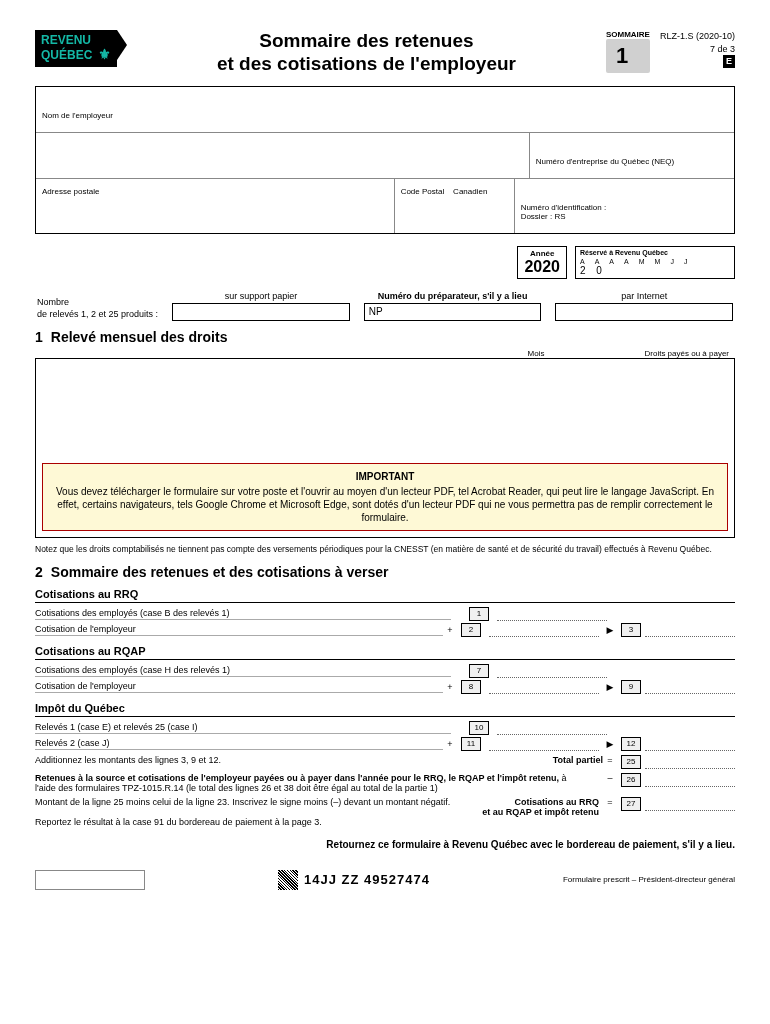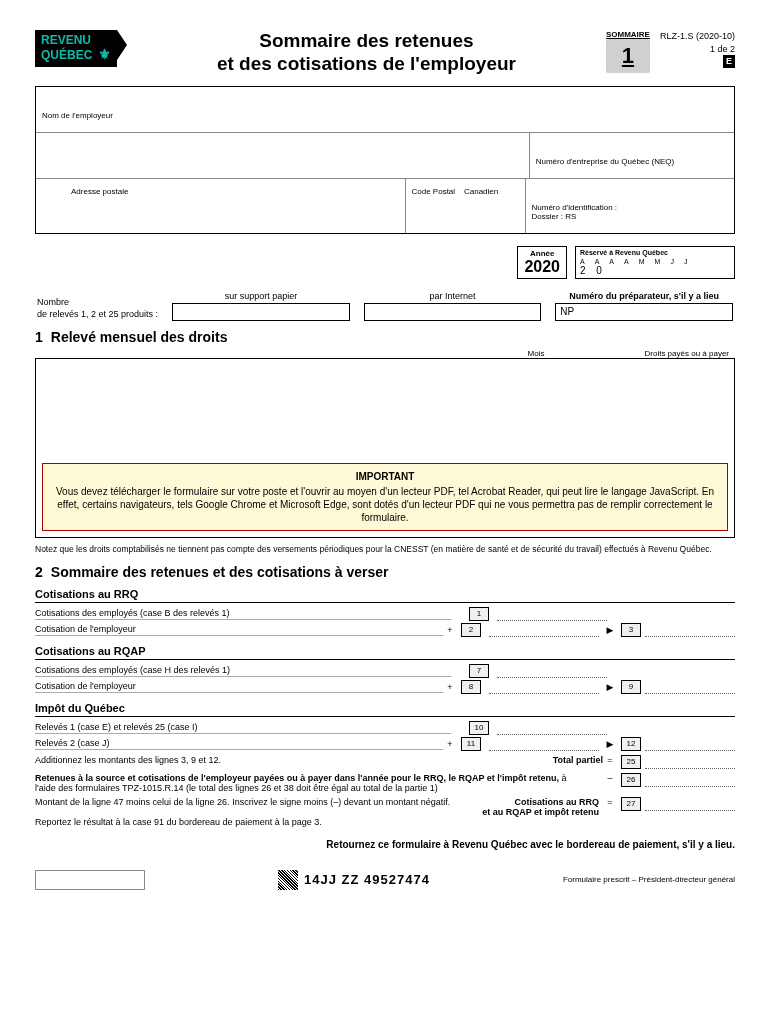--- a/index.html
+++ b/index.html
@@ -4,31 +4,31 @@
   <style>
     * { box-sizing: border-box; margin: 0; padding: 0; }
     body { font-family: Arial, sans-serif; background: #fff; width: 770px; font-size: 10px; color: #000; }
     .page { padding: 30px 35px; }
     .header { display: flex; align-items: flex-start; margin-bottom: 10px; }
     .logo { background: #000; color: #14b8a6; padding: 4px 6px; font-weight: bold; font-size: 12px; line-height: 1.1; position: relative; }
     .logo::after { content: ''; position: absolute; right: -10px; top: 0; width: 0; height: 0; border-top: 15px solid transparent; border-bottom: 15px solid transparent; border-left: 10px solid #000; }
     .logo-fleur { display: inline-block; margin-left: 6px; font-size: 14px; }
     .title-area { flex: 1; text-align: center; margin-left: 20px; }
     .title-area h1 { font-size: 19px; font-weight: bold; line-height: 1.2; }
-    .sommaire-box { text-align: center; margin: 0 10px; text-decoration: underline; }
+    .sommaire-box { text-align: left; margin: 0 10px; }
     .sommaire-box .small-label { font-size: 8px; font-weight: bold; }
     .sommaire-num { background: #d0d0d0; padding: 4px 10px; font-size: 22px; font-weight: bold; border-radius: 2px; }
     .form-ref { text-align: right; font-size: 9px; line-height: 1.4; }
     .form-ref .e-box { display: inline-block; background: #000; color: #fff; padding: 0 3px; font-weight: bold; }
     .outer-box { border: 1px solid #000; }
     .info-section { margin-bottom: 8px; }
     .info-row { display: flex; border-bottom: 1px solid #888; }
     .info-cell { padding: 8px 6px 12px 6px; font-size: 8px; border-right: 1px solid #888; }
     .info-cell:last-child { border-right: none; margin-top: 16px; }
-    .info-cell.wide { flex: 2; margin-left: 29px; }
+    .info-cell.wide { flex: 2; }
     .info-cell.narrow { width: 120px; }
     .year-row { display: flex; justify-content: flex-end; padding: 4px 0; }
     .year-cell { border: 1px solid #000; padding: 2px 6px; text-align: center; margin-right: 8px; }
     .year-label { font-size: 8px; font-weight: bold; }
     .year-val { font-size: 16px; font-weight: bold; }
     .reserved-cell { width: 160px; border: 1px solid #000; font-size: 7px; padding: 2px 4px; }
     .date-hints { display: flex; gap: 10px; font-size: 7px; margin-top: 2px; }
     .counts-row { display: flex; align-items: flex-end; gap: 14px; margin: 8px 0; padding: 0 2px; }
     .counts-label { font-size: 9px; line-height: 1.3; }
     .field-group { flex: 1; text-align: center; }
@@ -78,21 +78,21 @@
         <span>Sommaire des retenues</span><br>
         <span>et des cotisations de l'employeur</span>
       </h1>
     </div>
     <div class="sommaire-box">
       <div class="small-label">SOMMAIRE</div>
       <div class="sommaire-num">1</div>
     </div>
     <div class="form-ref">
       <div>RLZ-1.S (2020-10)</div>
-      <div><span>1 de 2</span></div>
+      <div><span>7 de 3</span></div>
       <div><span class="e-box">E</span></div>
     </div>
   </div>
 
   <div class="info-section outer-box">
     <div class="info-row">
       <div class="info-cell" style="flex:3; border-right:none;">
         <span>Nom de l'employeur</span>
       </div>
     </div>
@@ -141,26 +141,26 @@
   <div class="counts-row">
     <div class="counts-label">
       <span>Nombre</span><br>
       <span>de relevés 1, 2 et 25 produits :</span>
     </div>
     <div class="field-group">
       <div class="field-caption">sur support papier</div>
       <div class="field-box"></div>
     </div>
     <div class="field-group">
+      <div class="field-caption" style="font-weight:bold;">Numéro du préparateur, s'il y a lieu</div>
+      <div class="field-box" style="padding-left:4px; font-size:10px; line-height:16px; text-align:left;"><span>NP</span></div>
+    </div>
+    <div class="field-group">
       <div class="field-caption">par Internet</div>
       <div class="field-box"></div>
-    </div>
-    <div class="field-group">
-      <div class="field-caption" style="font-weight:bold;">Numéro du préparateur, s'il y a lieu</div>
-      <div class="field-box" style="padding-left:4px; font-size:10px; line-height:16px; text-align:left;"><span>NP</span></div>
     </div>
   </div>
 
   <div class="section-h">
     <span class="num">1</span><span>Relevé mensuel des droits</span>
   </div>
   <div class="right-labels">
     <span></span>
     <span style="margin-left:auto; margin-right:100px;">Mois</span>
     <span>Droits payés ou à payer</span>
@@ -252,21 +252,21 @@
       <span style="font-weight:bold;">Retenues à la source et cotisations de l'employeur payées ou à payer dans l'année pour le RRQ, le RQAP et l'impôt retenu,</span>
       <span> à l'aide des formulaires TPZ-1015.R.14 (le total des lignes 26 et 38 doit être égal au total de la partie 1)</span>
     </div>
     <div class="line-op">–</div>
     <div class="line-num-right">26</div>
     <div class="amount-box-right"></div>
   </div>
 
   <div class="total-line">
     <div class="total-desc">
-      <span>Montant de la ligne 47 moins celui de la ligne 26. Inscrivez le signe moins (–) devant un montant négatif.</span><br>
+      <span>Montant de la ligne 25 moins celui de la ligne 23. Inscrivez le signe moins (–) devant un montant négatif.</span><br>
       <br>
       <span>Reportez le résultat à la case 91 du bordereau de paiement à la page 3.</span>
     </div>
     <div style="text-align:right; font-weight:bold; font-size:9px; padding-right:4px;">
       <span>Cotisations au RRQ</span><br>
       <span>et au RQAP et impôt retenu</span>
     </div>
     <div class="line-op">=</div>
     <div class="line-num-right">27</div>
     <div class="amount-box-right"></div>

